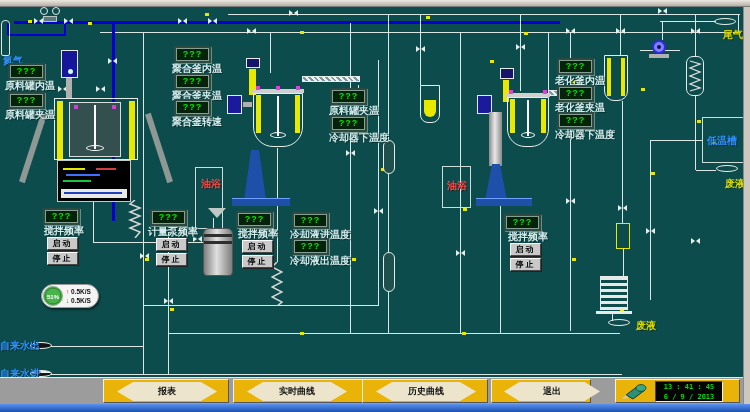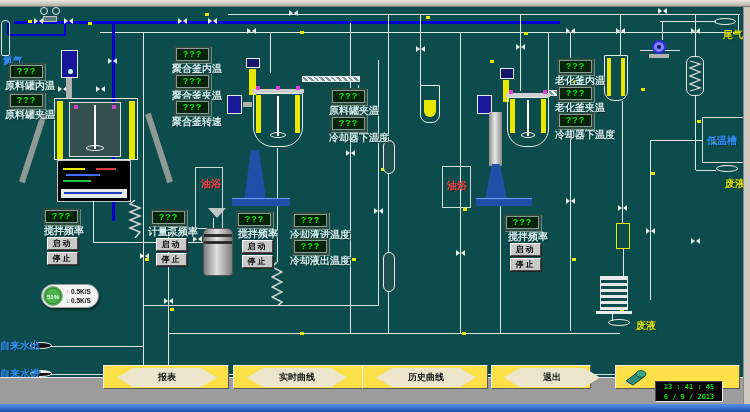--- a/index.html
+++ b/index.html
@@ -25,21 +25,21 @@
   .lbl{position:absolute;font-size:10px;font-weight:bold;color:#d6ecec;white-space:nowrap;line-height:9px;z-index:4;text-shadow:1px 1px 0 #06302e}
   .blue{color:#2f8fff}.yellow{color:#d8d800}.red{color:#ff4343}
   .disp{position:absolute;width:33px;height:13px;background:#04230a;border:1px solid #85a092;box-shadow:0 0 0 2px #2c4a42,1px 1px 0 2px #6c8a80;color:#00e600;font-size:9px;font-weight:bold;text-align:center;line-height:11px;letter-spacing:1px;z-index:4}
   .btn{position:absolute;width:31px;height:13px;background:#c9c9c9;border:1px solid;border-color:#ffffff #474747 #474747 #ffffff;box-shadow:1px 1px 0 #222;color:#000;font-size:8px;font-weight:bold;text-align:center;line-height:11px;letter-spacing:2px;cursor:pointer;z-index:4}
   .obox{position:absolute;border:1px solid #cfdcd8;z-index:2}
   
   .v{z-index:3}
   .yj{position:absolute;background:#e8e800}
   
   #panel{position:absolute;left:0;top:377px;width:743px;height:27px;background:#9c9c9c;border-top:1px solid #e8e8e8;z-index:5}
-  .navcell{position:absolute;top:365px;height:24px;background:#fde047;border:1px solid;border-color:#f0f0f0 #565656 #565656 #f0f0f0;z-index:7}
+  .navcell{position:absolute;top:379px;height:24px;background:#eab308;border:1px solid;border-color:#f0f0f0 #565656 #565656 #f0f0f0;z-index:7}
   .diamond{position:absolute;top:2px;height:19px;background:#ece5cc;clip-path:polygon(0 50%,16% 0,84% 0,100% 50%,84% 100%,16% 100%);display:flex;align-items:center;justify-content:center;font-size:9px;font-weight:bold;color:#101010;cursor:pointer}
   #clock{position:absolute;left:655px;top:381px;width:68px;height:21px;background:#050505;border:1px solid;border-color:#4a4a4a #f0f0f0 #f0f0f0 #4a4a4a;text-align:center;color:#00dd00;font-size:7px;font-weight:bold;line-height:10px;font-family:"DejaVu Sans Mono",monospace;z-index:8;white-space:nowrap}
   
   #usage{position:absolute;left:41px;top:284px;width:58px;height:24px;background:#f4f4f4;border:1px solid #9a9a9a;border-radius:12px;box-shadow:1px 2px 2px rgba(0,0,0,.45);z-index:5}
   #usage .circ{position:absolute;left:1px;top:1px;width:20px;height:20px;border-radius:50%;background:radial-gradient(circle,#4ab34c 55%,#2e8f30 60%,#a8dca8 100%);border:1px solid #7fae7f;color:#fff;font-size:6px;font-weight:bold;text-align:center;line-height:20px}
   .rate{position:absolute;left:24px;font-size:6.5px;font-weight:bold;color:#101010;white-space:nowrap;line-height:8px}
   .rate .up{color:#e03010}.rate .dn{color:#108a10}
 </style>
 </head>
 <body>

